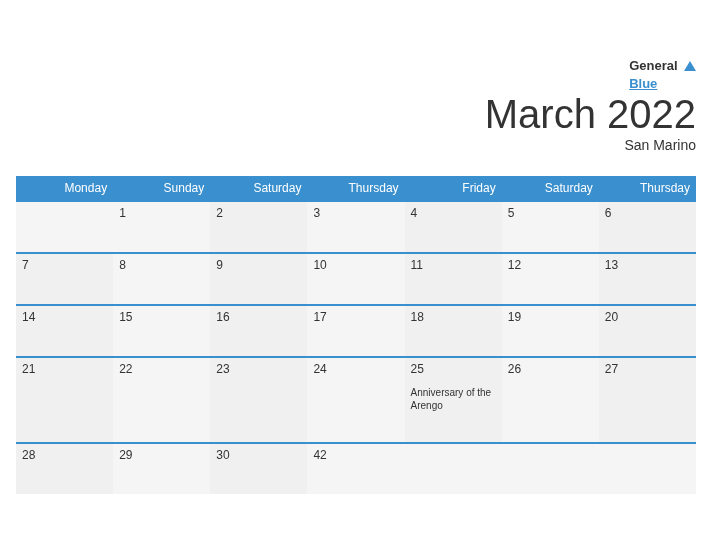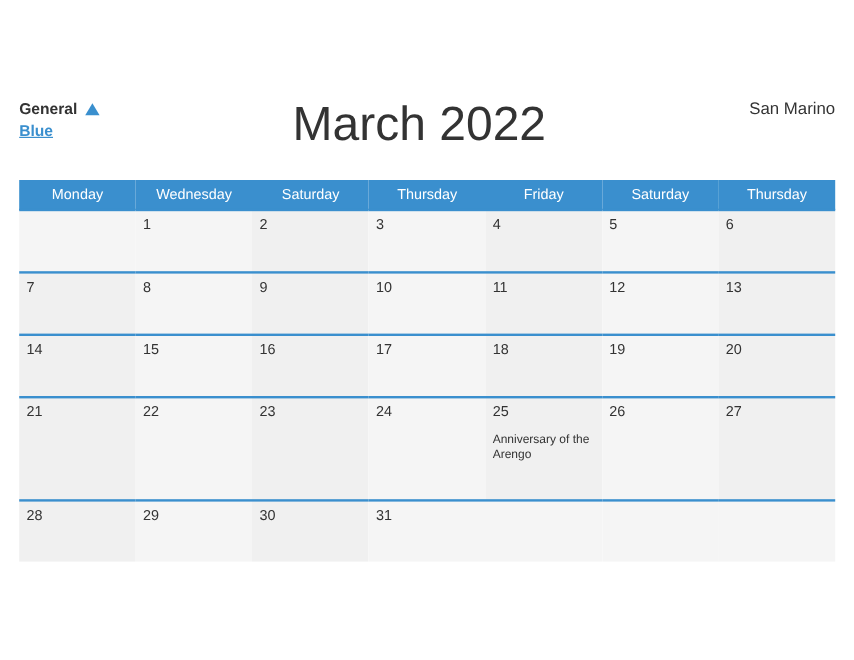--- a/index.html
+++ b/index.html
@@ -13,22 +13,23 @@
       min-height: 550px;
     }
     .calendar-wrapper {
       width: 700px;
       background: #fff;
       padding: 10px 10px 10px 10px;
     }
     .calendar-header {
       display: flex;
       justify-content: space-between;
-      align-items: flex-start;
+      align-items: flex-end;
       margin-bottom: 23px;
+      flex-direction: column;
     }
     .logo-area {
       display: flex;
       flex-direction: column;
       align-items: flex-start;
     }
     .logo-general {
       font-size: 13px;
       font-weight: bold;
       color: #333;
@@ -69,21 +70,21 @@
       border-collapse: collapse;
     }
     .calendar-grid thead tr {
       background-color: #3a8fce;
     }
     .calendar-grid thead th {
       color: #fff;
       font-size: 12px;
       font-weight: normal;
       padding: 5px 6px;
-      text-align: center;
+      text-align: right;
       border: none;
       margin-top: 40px;
     }
     .calendar-grid tbody tr {
       border-top: 2px solid #3a8fce;
     }
     .calendar-grid tbody td {
       width: calc(100% / 7);
       vertical-align: top;
       padding: 4px 6px 30px 6px;
@@ -134,21 +135,21 @@
       </div>
     </div>
     <div class="calendar-title">March 2022</div>
     <div class="country-name">San Marino</div>
   </div>
 
   <table class="calendar-grid">
     <thead>
       <tr>
       <th>Monday</th>
-          <th>Wednesday</th>
+          <th>Sunday</th>
           <th>Saturday</th>
           <th>Thursday</th>
           <th>Friday</th>
           <th>Saturday</th>
           <th>Thursday</th>
         </tr>
     </thead>
     <tbody>
     <tr class="week-row">
           <td class="empty-cell"></td>
@@ -245,21 +246,21 @@
           <td>
             <span class="day-number">28</span>
           </td>
           <td>
             <span class="day-number">29</span>
           </td>
           <td>
             <span class="day-number">30</span>
           </td>
           <td>
-            <span class="day-number">31</span>
+            <span class="day-number">42</span>
           </td>
           <td class="empty-cell"></td>
           <td class="empty-cell"></td>
           <td class="empty-cell"></td>
         </tr>
       </tbody>
   </table>
 </div>
 
 </body></html>

